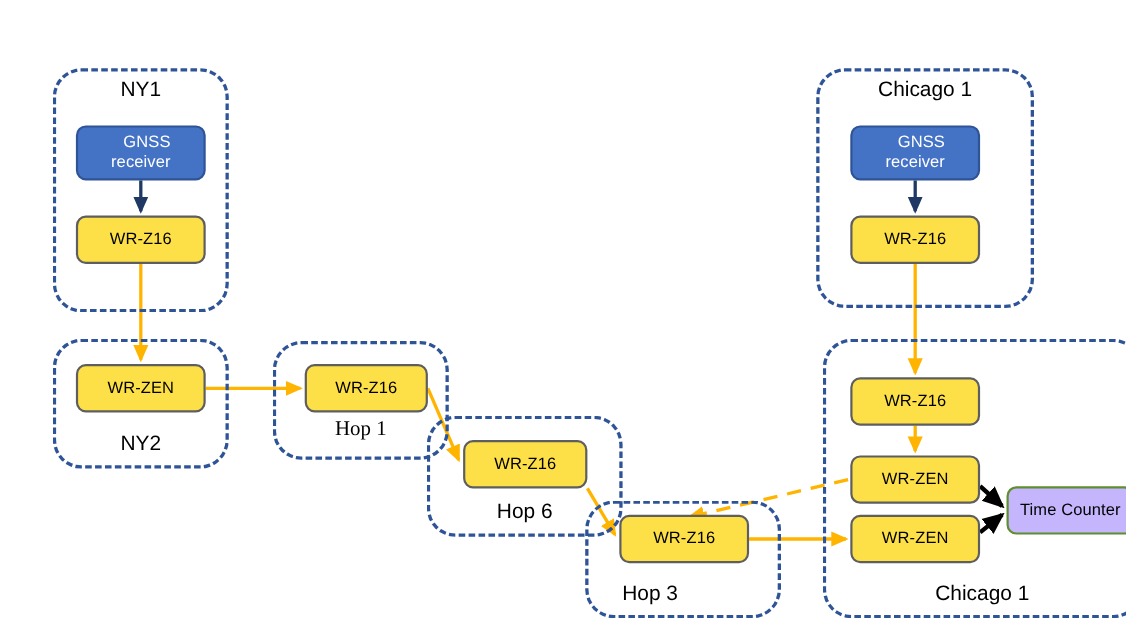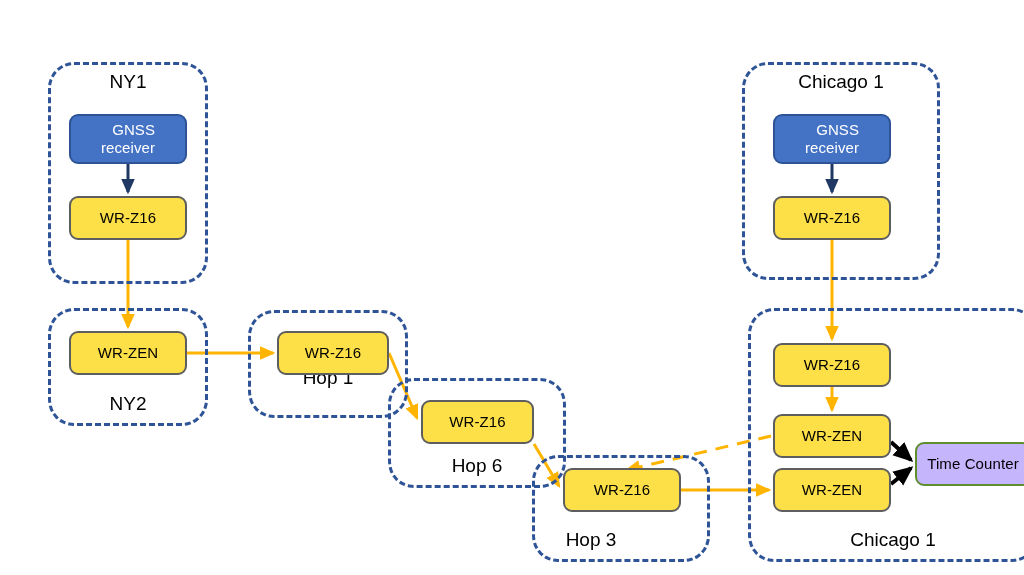--- a/index.html
+++ b/index.html
@@ -105,21 +105,21 @@
         <polyline points="871,442 891,460" fill="none" stroke="#000000" stroke-width="4" stroke-linecap="butt" marker-end="url(#arrow-ctr)"></polyline>
         <polyline points="871,484 891,468" fill="none" stroke="#000000" stroke-width="4" stroke-linecap="butt" marker-end="url(#arrow-ctr)"></polyline>
       </g>
   </svg>
   <div id="site-layer">
       <div class="site" style="left: 28px; top: 62px; width: 160px; height: 222px; border-color: rgb(46, 84, 151);"></div>
       <div class="site-label" style="width: 160px; left: 28px; top: 72px;">NY1</div>
       <div class="site" style="left: 28px; top: 308px; width: 160px; height: 118px; border-color: rgb(46, 84, 151);"></div>
       <div class="site-label" style="width: 160px; left: 28px; top: 394px;">NY2</div>
       <div class="site" style="left: 228px; top: 310px; width: 160px; height: 108px; border-color: rgb(46, 84, 151);"></div>
-      <div class="site-label" style="width: 160px; left: 228px; top: 368px;">Hop 1</div>
+      <div class="site-label" style="width: 160px; left: 228px; top: 380px; font-family: Liberation Serif, serif;">Hop 1</div>
       <div class="site" style="left: 368px; top: 378px; width: 178px; height: 110px; border-color: rgb(46, 84, 151);"></div>
       <div class="site-label" style="width: 178px; left: 368px; top: 456px;">Hop 6</div>
       <div class="site" style="left: 512px; top: 455px; width: 178px; height: 107px; border-color: rgb(46, 84, 151);"></div>
       <div class="site-label" style="width: 178px; left: 482px; top: 530px;">Hop 3</div>
       <div class="site" style="left: 722px; top: 62px; width: 198px; height: 218px; border-color: rgb(46, 84, 151);"></div>
       <div class="site-label" style="width: 198px; left: 722px; top: 72px;">Chicago 1</div>
       <div class="site" style="left: 728px; top: 308px; width: 290px; height: 254px; border-color: rgb(46, 84, 151);"></div>
       <div class="site-label" style="width: 290px; left: 728px; top: 530px;">Chicago 1</div>
     </div>
   <div id="node-layer">

